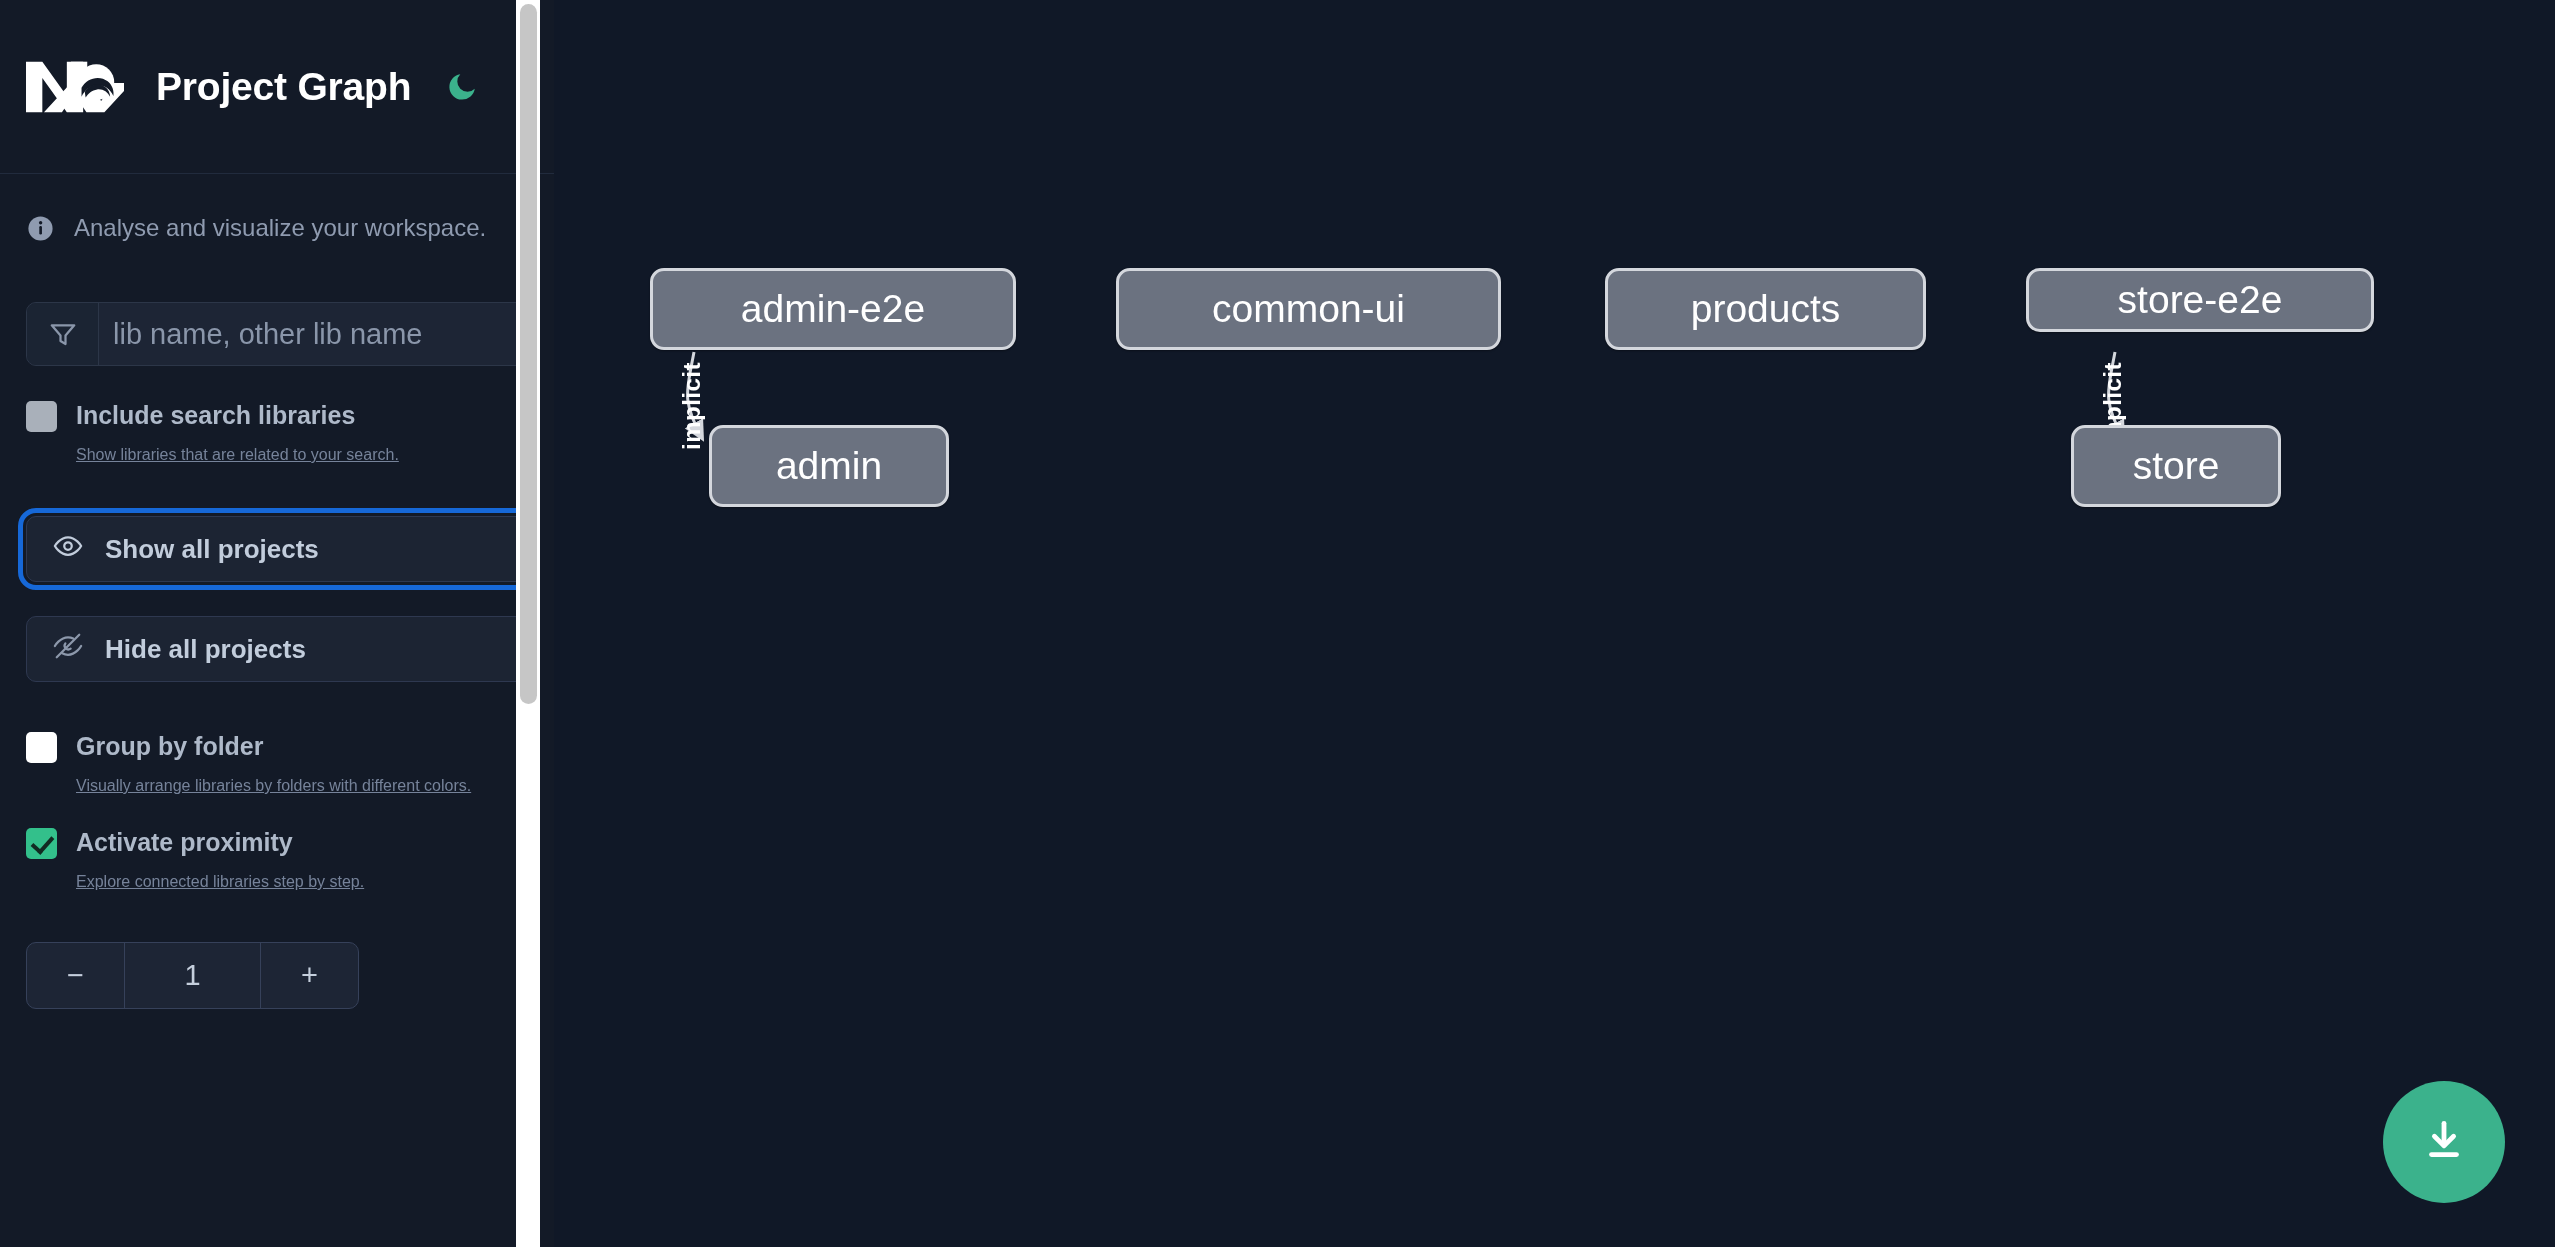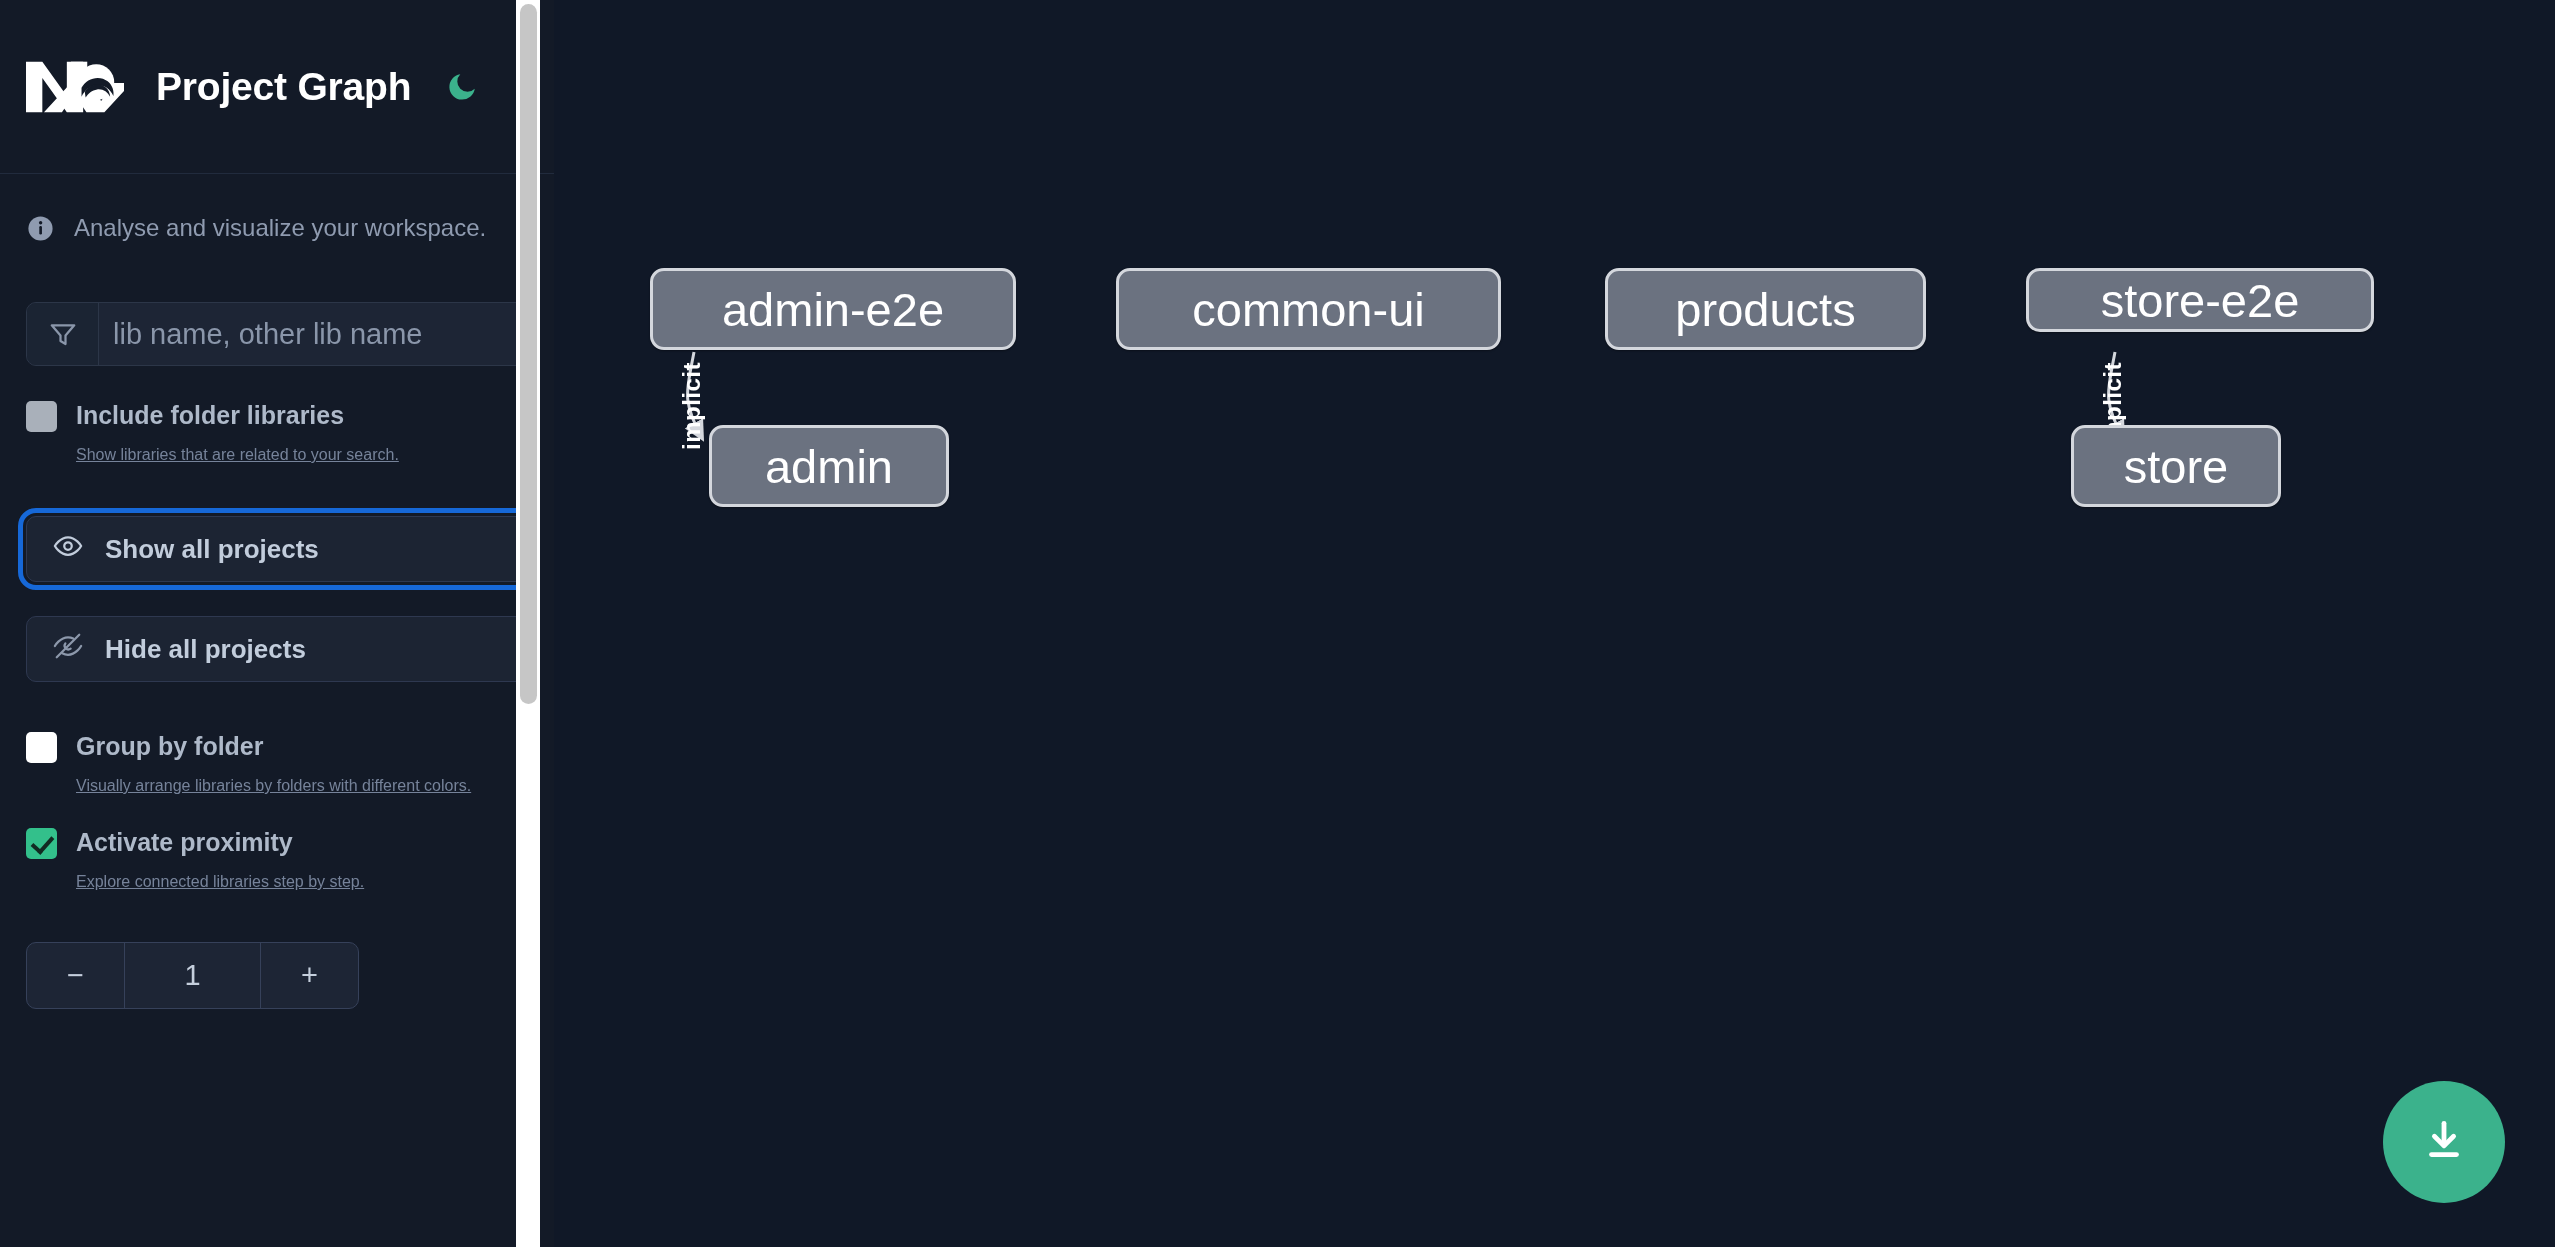--- a/index.html
+++ b/index.html
@@ -205,21 +205,21 @@
   }
   .node {
     position: absolute;
     background: #6b7280;
     border: 3px solid #d4d7dd;
     border-radius: 14px;
     display: flex;
     align-items: center;
     justify-content: center;
     color: #ffffff;
-    font-size: 47px;
+    font-size: 39px;
     font-weight: 400;
     cursor: pointer;
     box-shadow: 0 1px 2px rgba(0,0,0,.35);
   }
   #graph svg.edges {
     position: absolute;
     left: 0; top: 0;
     width: 100%; height: 100%;
     pointer-events: none;
   }
@@ -290,21 +290,21 @@
               <path d="M3 5h18l-7 8.2V20l-4-2.4v-4.4z"></path>
             </svg>
           </span>
           <input class="search-input" type="text" placeholder="lib name, other lib name" style="">
         </div>
       </div>
 
       <div class="check-row">
         <span class="cb disabled"></span>
         <span class="check-texts">
-          <div class="check-label">Include folder libraries</div>
+          <div class="check-label">Include search libraries</div>
           <div class="check-desc">Show libraries that are related to your search.</div>
         </span>
       </div>
 
       <div class="btn-stack">
         <div class="big-btn focused">
           <span>
             <svg viewBox="0 0 24 24" width="30" height="30" fill="none" stroke="#c2cddc" stroke-width="1.8" stroke-linecap="round" stroke-linejoin="round" aria-hidden="true">
               <path d="M1.5 12S5.5 5 12 5s10.5 7 10.5 7-4 7-10.5 7S1.5 12 1.5 12z"></path>
               <circle cx="12" cy="12" r="3"></circle>

